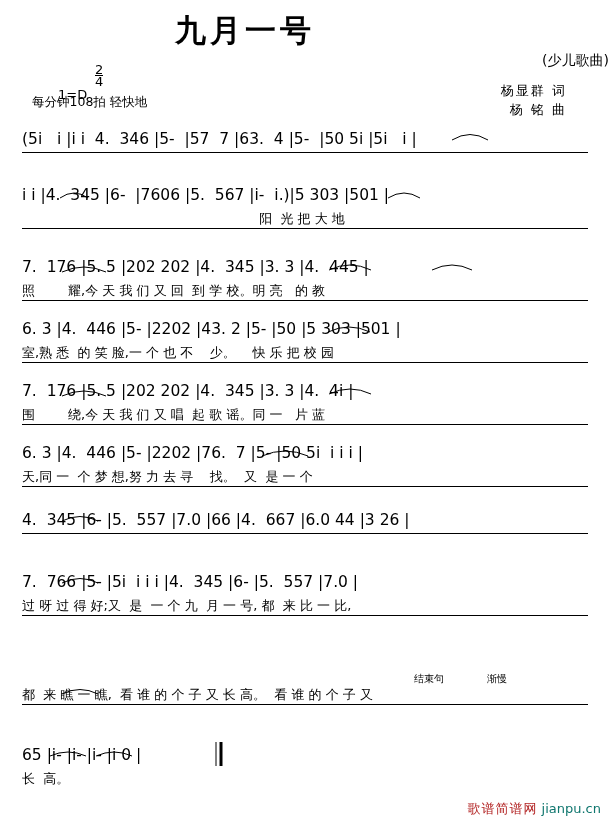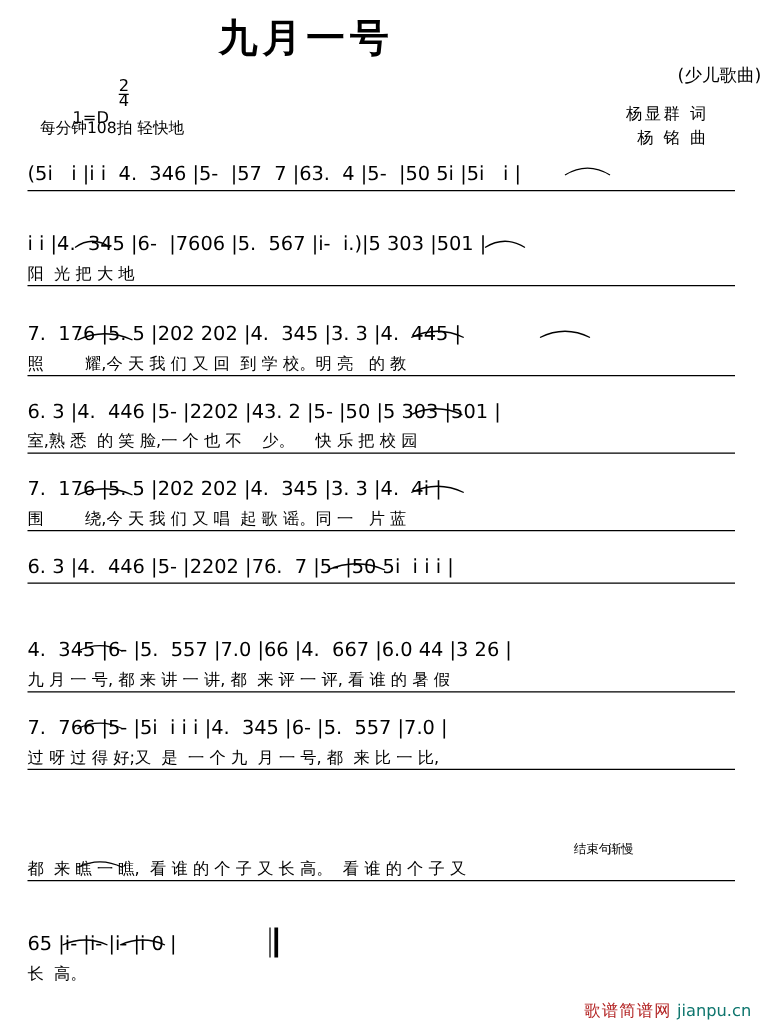--- a/index.html
+++ b/index.html
@@ -59,21 +59,21 @@
     font-size:13px;
     white-space:pre;
     height:18px;
     margin-top:2px;
   }
   .rule{
     border-bottom:1px solid #000;
     width:566px;
     height:0;
   }
-  .lyrics.right{text-align:left;padding-right:6px;}
+  .lyrics.right{text-align:center;padding-right:6px;}
 
   
   .anno{position:absolute;font-size:10px;}
 
   
   .wm{
     position:absolute;right:8px;bottom:6px;
     font-size:13px;color:#c33;
     font-family:"DejaVu Sans","Liberation Sans",sans-serif;
   }
@@ -124,36 +124,36 @@
   </div>
 
   <div class="system" style="top:382px">
     <div class="notes">7.  176 |5. 5 |202 202 |4.  345 |3. 3 |4.  4i |</div>
     <div class="lyrics">围        绕,今 天 我 们 又 唱  起 歌 谣。同 一   片 蓝</div>
     <div class="rule"></div>
   </div>
 
   <div class="system" style="top:444px">
     <div class="notes">6. 3 |4.  446 |5- |2202 |76.  7 |5- |50 5i  i i i |</div>
+    <div class="lyrics">天,同 一  个 梦 想,努 力 去 寻    找。  又  是 一 个</div>
     <div class="rule"></div>
   </div>
 
   <div class="system" style="top:511px">
     <div class="notes">4.  345 |6- |5.  557 |7.0 |66 |4.  667 |6.0 44 |3 26 |</div>
-    <div class="lyrics">九 月 一 号, 都 来 讲 一 讲, 都  来 评 一 评, 看 谁 的 暑 假</div>
     <div class="rule"></div>
   </div>
 
   <div class="system" style="top:573px">
     <div class="notes">7.  766 |5- |5i  i i i |4.  345 |6- |5.  557 |7.0 |</div>
     <div class="lyrics">过 呀 过 得 好;又  是  一 个 九  月 一 号, 都  来 比 一 比,</div>
     <div class="rule"></div>
   </div>
 
-  <div class="anno" style="left:459px;top:672px">结束句</div>
+  <div class="anno" style="left:414px;top:672px">结束句</div>
   <div class="anno" style="left:487px;top:672px">渐慢</div>
 
   <div class="system" style="top:684px">
     <div class="lyrics">都  来 瞧 一 瞧,  看 谁 的 个 子 又 长 高。  看 谁 的 个 子 又</div>
     <div class="rule"></div>
   </div>
 
   <div class="system" style="top:746px">
     <div class="notes">65 |i- |i- |i- |i 0 |</div>
     <div class="lyrics">长  高。</div>

